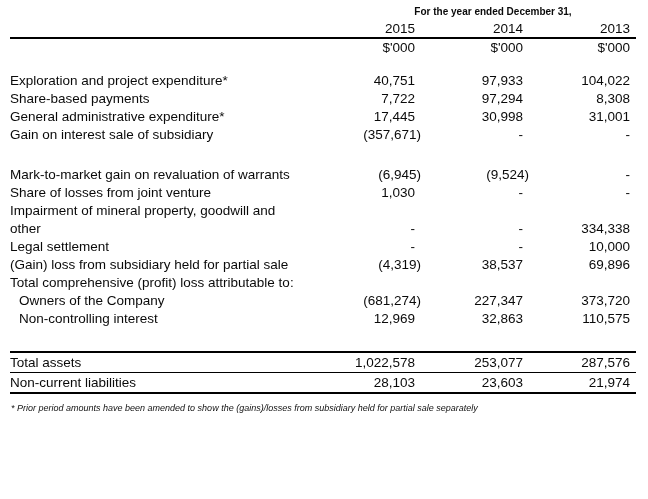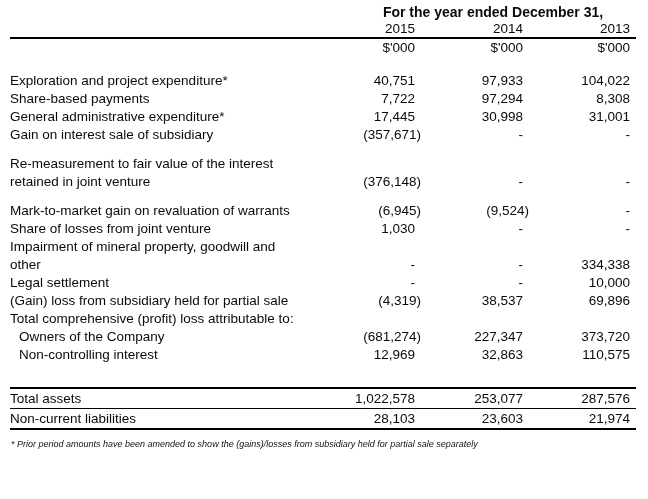--- a/index.html
+++ b/index.html
@@ -22,21 +22,21 @@
     font-size: 13.5px;
   }
   col.c-label { width: 340px; }
   col.c-v1 { width: 71px; }
   col.c-v2 { width: 108px; }
   col.c-v3 { width: 107px; }
 
   td { padding: 0; vertical-align: bottom; line-height: 18px; }
 
   
-  tr.title-row td { font-weight: bold; font-size: 14px; text-align: center; line-height: 16px; padding-bottom: 1px; }
+  tr.title-row td { font-weight: bold; font-size: 10px; text-align: center; line-height: 16px; padding-bottom: 1px; }
   tr.years-row td { border-bottom: 2px solid #000; line-height: 15px; padding-bottom: 1px; }
   tr.units-row td { line-height: 16px; padding-top: 1px; }
 
   td.num { text-align: right; white-space: nowrap; }
   
   span.pad { padding-right: 6px; display: inline-block; }
 
   tr.header-gap td { height: 16px; }
 
   td.lbl { text-align: left; white-space: nowrap; }
@@ -115,26 +115,20 @@
         <tr>
           <td class="lbl"><span>Gain on interest sale of subsidiary</span></td>
           <td class="num"><span>(357,671)</span></td>
           <td class="num"><span class="pad">-</span></td>
           <td class="num"><span class="pad">-</span></td>
         </tr>
         <tr>
           <td colspan="4" style="height: 11px;"></td>
         </tr>
         <tr>
-          <td class="lbl"><span>Re-measurement to fair value of the interest</span><br><span>retained in joint venture</span></td>
-          <td class="num"><span>(376,148)</span></td>
-          <td class="num"><span class="pad">-</span></td>
-          <td class="num"><span class="pad">-</span></td>
-        </tr>
-        <tr>
           <td colspan="4" style="height: 11px;"></td>
         </tr>
         <tr>
           <td class="lbl"><span>Mark-to-market gain on revaluation of warrants</span></td>
           <td class="num"><span>(6,945)</span></td>
           <td class="num"><span>(9,524)</span></td>
           <td class="num"><span class="pad">-</span></td>
         </tr>
         <tr>
           <td class="lbl"><span>Share of losses from joint venture</span></td>

